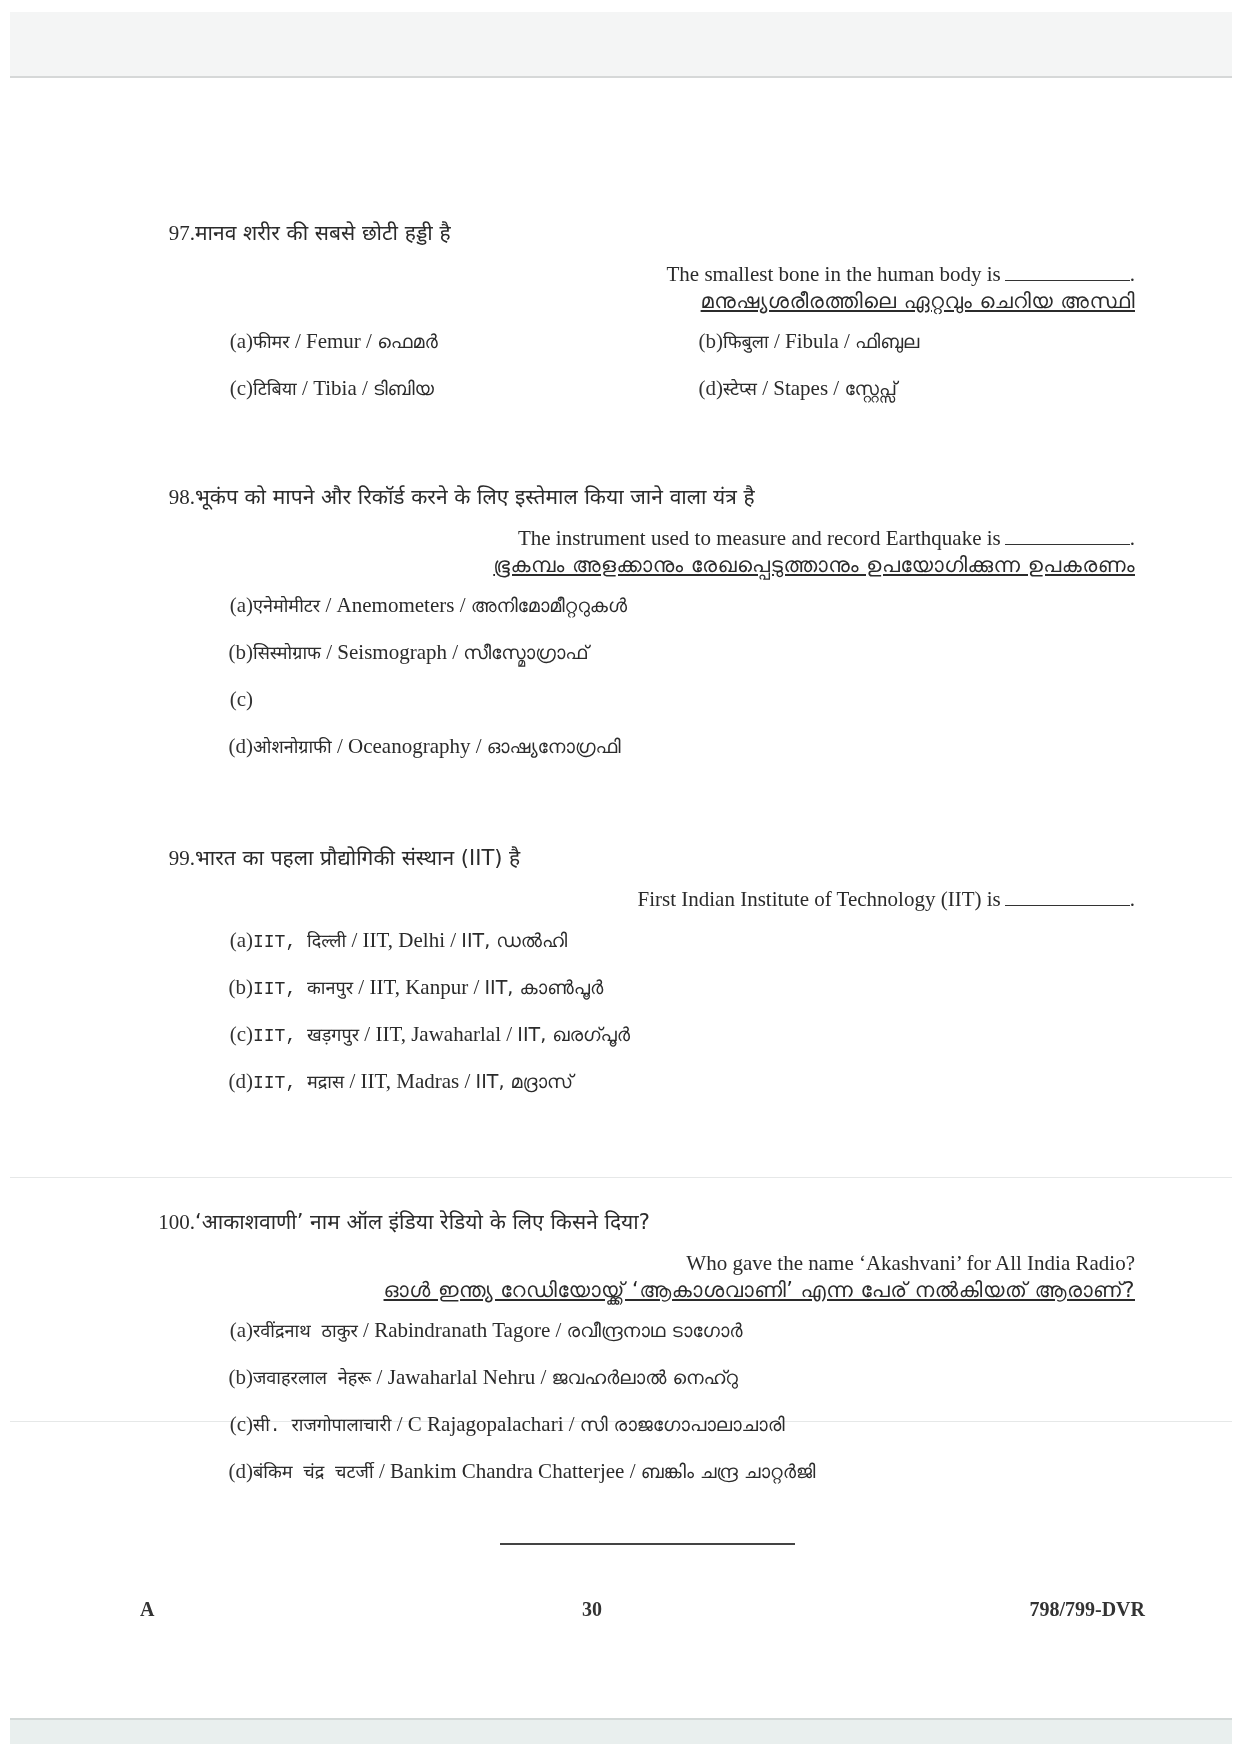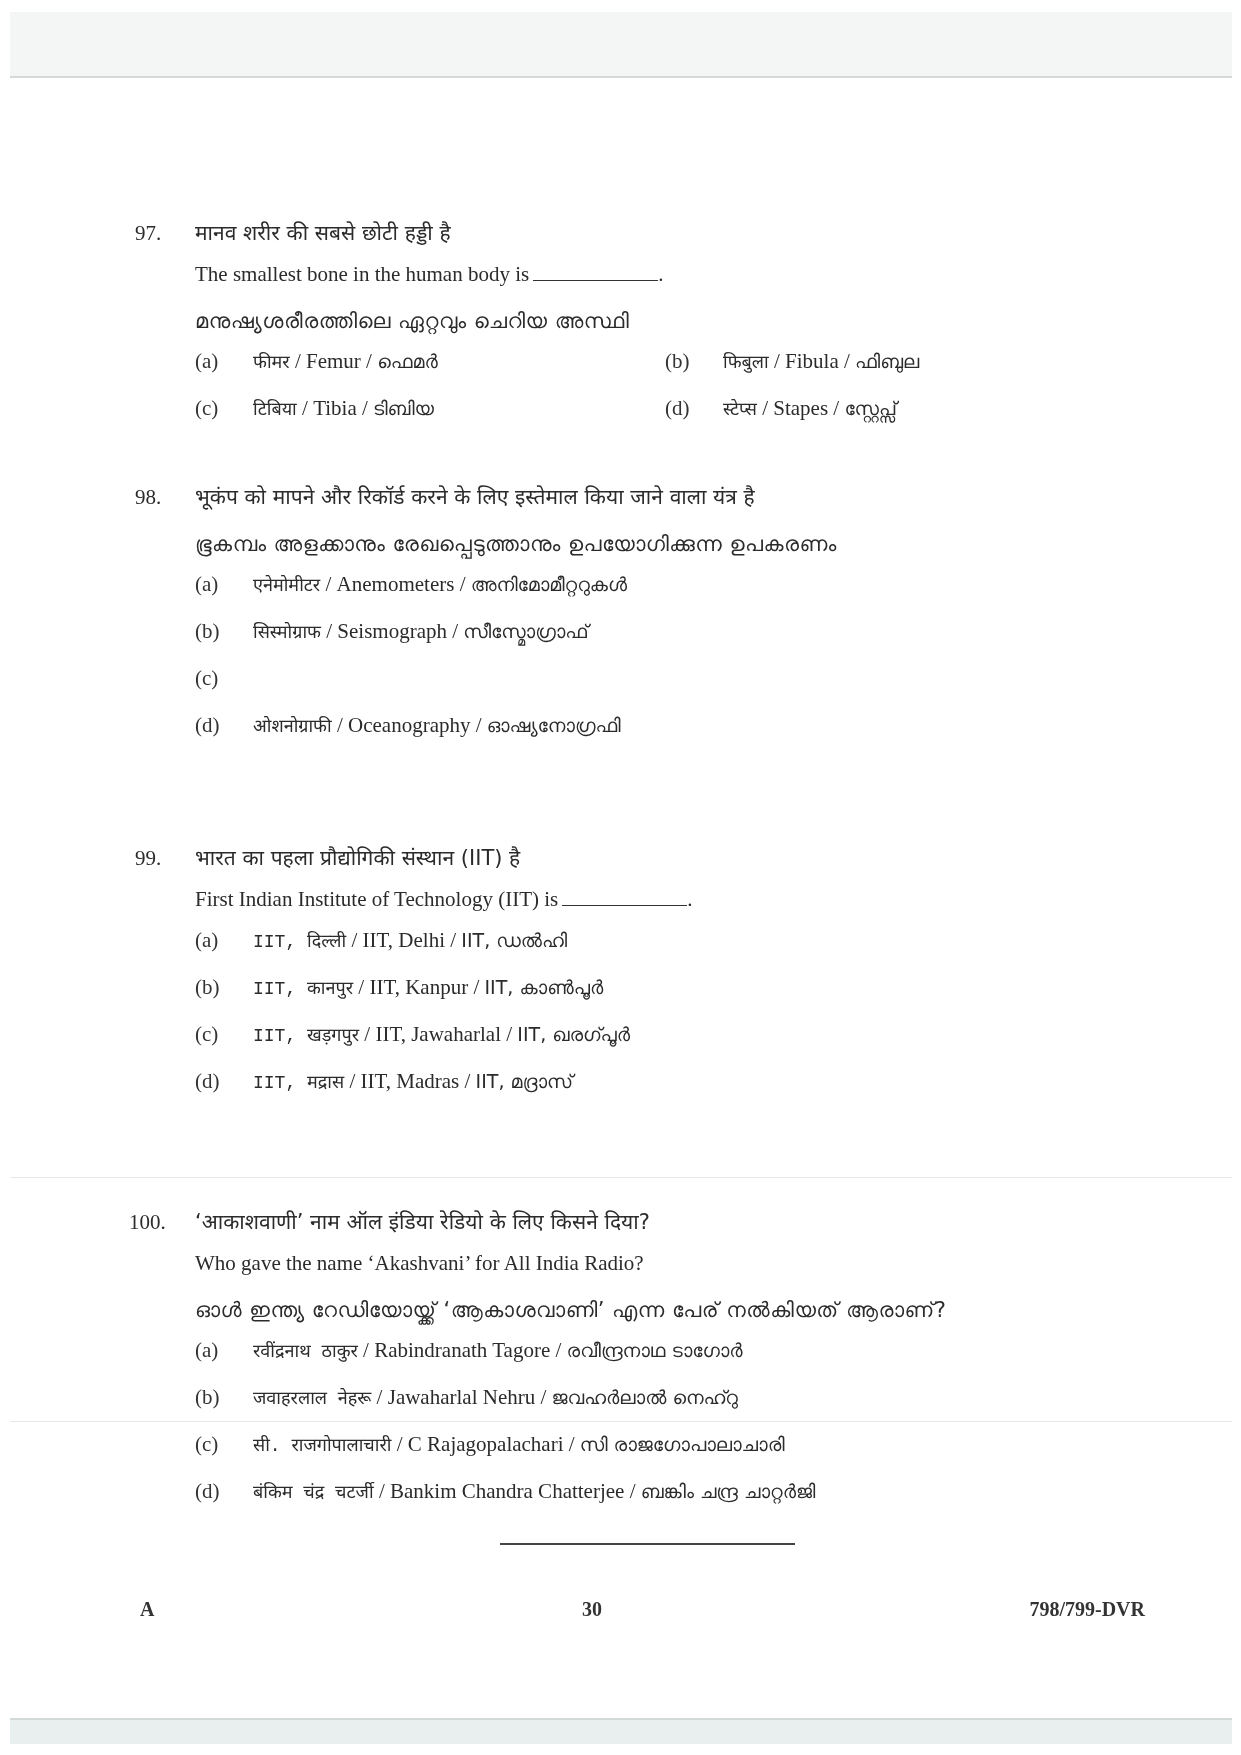--- a/index.html
+++ b/index.html
@@ -18,31 +18,31 @@
     }
     .scan-band-bottom {
       position: absolute; left: 10px; top: 1718px; width: 1222px; height: 24px;
       background: #e9efee;
       border-top: 2px solid #d3d9d8;
     }
     .scan-line {
       position: absolute; left: 10px; width: 1222px; height: 1px;
       background: #e6e8e8;
     }
-    .question { position: absolute; left: 135px; width: 1000px; }
+    .question { position: absolute; left: 135px; width: 1000px; text-align: right; }
     .q-head { display: flex; align-items: baseline; }
     .q-num { width: 60px; font-size: 21px; font-family: "Liberation Serif", serif; }
     .q-num.wide { width: 66px; }
     .hi { font-size: 21px; font-family: "DejaVu Sans", sans-serif; }
     .en-line, .ml-line {
       margin-left: 60px;
       font-size: 21px;
     }
     .en-line { font-family: "Liberation Serif", serif; margin-top: 16px; }
-    .ml-line { font-family: "DejaVu Sans", sans-serif; margin-top: 22px; letter-spacing: 0.5px; }
+    .ml-line { font-family: "DejaVu Sans", sans-serif; margin-top: 2px; letter-spacing: 0.5px; text-decoration: underline; }
     .blank { display: inline-block; width: 125px; border-bottom: 1.5px solid #333; margin-left: 4px; height: 1px; vertical-align: baseline; }
     .options { margin-left: 60px; margin-top: 16px; }
     .opt {
       display: flex; align-items: baseline;
       font-size: 21px; font-family: "Liberation Serif", serif;
       height: 47px;
     }
     .opt .lbl { width: 58px; color: #333; }
     .opt .txt { white-space: nowrap; }
     .opt .txt .hi-part { font-family: Liberation Mono, monospace; font-size: 18px; }
@@ -89,20 +89,21 @@
       <span class="txt"><span class="hi-part">स्टेप्स</span><span> / </span><span>Stapes</span><span> / </span><span class="ml-part">സ്റ്റേപ്സ്</span></span>
     </div>
   </div>
 </div>
 
 <div class="question" style="top:482px">
   <div class="q-head">
     <span class="q-num">98.</span>
     <span class="hi">भूकंप को मापने और रिकॉर्ड करने के लिए इस्तेमाल किया जाने वाला यंत्र है</span>
   </div>
+  <div class="en-line"><span>The instrument used to measure and record Earthquake is</span><span class="blank"></span><span>.</span></div>
   <div class="ml-line">ഭൂകമ്പം അളക്കാനും രേഖപ്പെടുത്താനും ഉപയോഗിക്കുന്ന ഉപകരണം</div>
   <div class="options">
     <div class="opt">
       <span class="lbl">(a)</span>
       <span class="txt"><span class="hi-part">एनेमोमीटर</span><span> / </span><span>Anemometers</span><span> / </span><span class="ml-part">അനിമോമീറ്ററുകൾ</span></span>
     </div>
     <div class="opt">
       <span class="lbl">(b)</span>
       <span class="txt"><span class="hi-part">सिस्मोग्राफ</span><span> / </span><span>Seismograph</span><span> / </span><span class="ml-part">സീസ്മോഗ്രാഫ്</span></span>
     </div>

